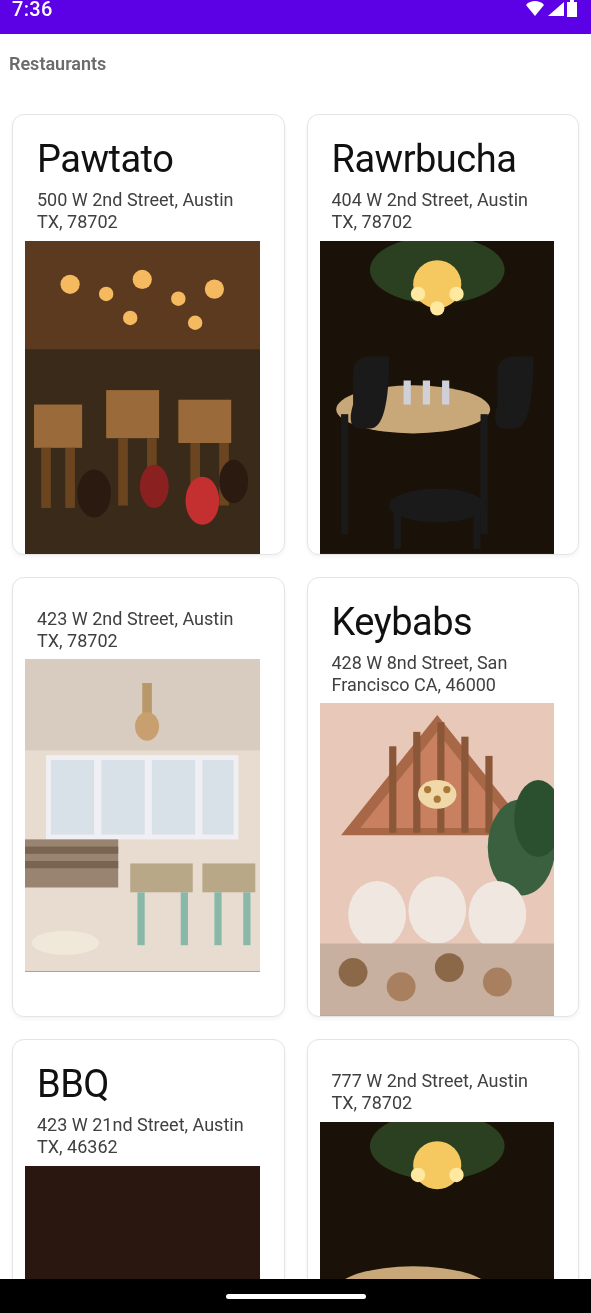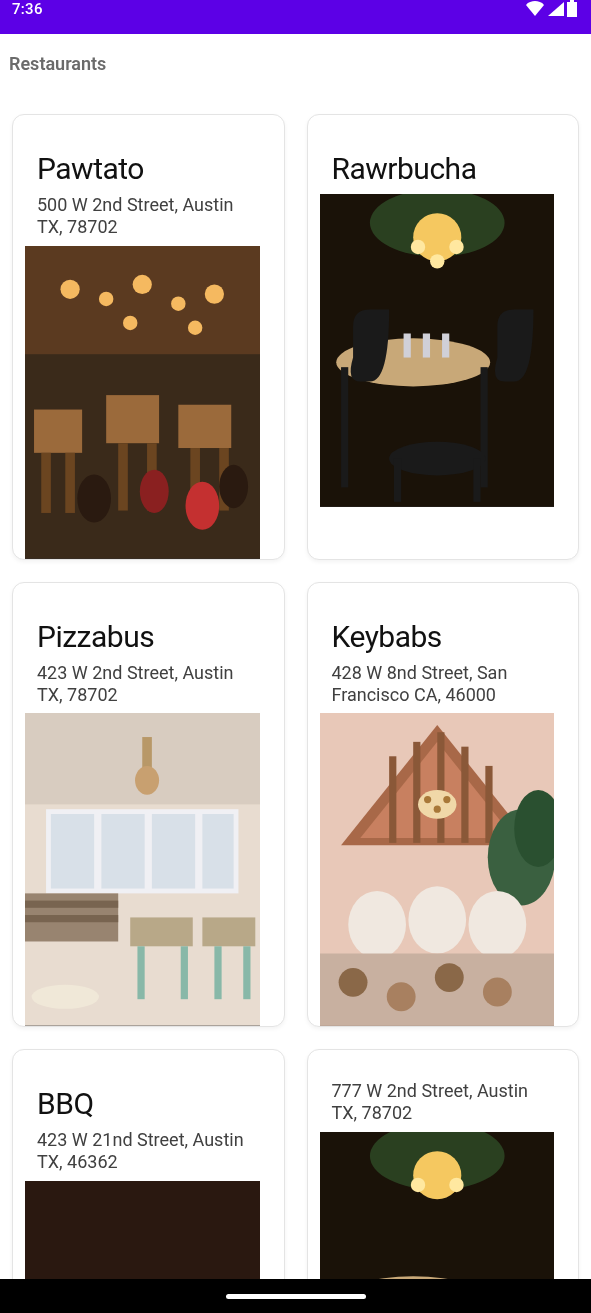--- a/index.html
+++ b/index.html
@@ -1,29 +1,29 @@
 <!DOCTYPE html>
 <html><head>
 <meta charset="utf-8">
 <style>
 * { margin:0; padding:0; box-sizing:border-box; }
 html, body { width:591px; height:1313px; font-family:Roboto,-apple-system,Helvetica,Arial,sans-serif; background:#fff; overflow:hidden; position:relative; }
 
-.status-bar { height:34px; background:#5c00e6; color:#fff; display:flex; align-items:center; justify-content:space-between; padding:0 14px 17px 12px; font-size:15px; font-weight:500; }
+.status-bar { height:34px; background:#5c00e6; color:#fff; display:flex; align-items:center; justify-content:space-between; padding:0 14px 17px 12px; font-size:20px; font-weight:500; }
 .status-left { letter-spacing:0.3px; }
 .status-right { display:flex; align-items:center; gap:2px; }
 .status-right svg { display:block; }
 
 .page-title { color:#6b6b6b; font-size:18px; font-weight:600; padding:19px 0 0 9px; }
 
 .grid { display:grid; grid-template-columns:1fr 1fr; gap:22px; padding:40px 12px 0 12px; }
 
 .card { background:#fff; border:1px solid #e4e4e4; border-radius:12px; padding:22px 24px 0 24px; box-shadow:0 2px 4px rgba(0,0,0,0.05); display:flex; flex-direction:column; }
 
-.card-title { font-size:30px; font-weight:400; color:#111; letter-spacing:-0.5px;margin-top:14px; }
+.card-title { font-size:38px; font-weight:400; color:#111; letter-spacing:-0.5px; }
 .card-addr { font-size:18px; color:#404040; line-height:1.22; margin-top:8px; }
 .card-img { margin-top:8px; margin-left:-12px; margin-right:-12px; width:calc(100% + 12px); aspect-ratio:3/4; background:#333; overflow:hidden; }
 .card-img svg { width:100%; height:100%; display:block; }
 
 .nav-bar { position:absolute; bottom:0; left:0; right:0; height:34px; background:#000; display:flex; align-items:center; justify-content:center; }
 .nav-handle { width:140px; height:5px; border-radius:3px; background:#fff; }
 </style>
 </head>
 <body>
 
@@ -79,20 +79,21 @@
         <ellipse cx="30" cy="105" rx="7" ry="10" fill="#2a1a10"></ellipse>
           <ellipse cx="55" cy="102" rx="6" ry="9" fill="#8a2020"></ellipse>
           <ellipse cx="75" cy="108" rx="7" ry="10" fill="#c43030"></ellipse>
           <ellipse cx="88" cy="100" rx="6" ry="9" fill="#2a1a10"></ellipse>
       </svg>
     </div>
   </div>
 
   <div class="card">
     <div class="card-title">Rawrbucha</div>
+    <div class="card-addr">404 W 2nd Street, Austin TX, 78702</div>
     <div class="card-img">
       <svg viewBox="0 0 100 130" preserveAspectRatio="xMidYMid slice">
         <rect width="100" height="130" fill="#1a1208"></rect>
         <ellipse cx="50" cy="12" rx="28" ry="14" fill="#2a4020"></ellipse>
         <circle cx="50" cy="18" r="10" fill="#f5c860"></circle>
           <circle cx="42" cy="22" r="3" fill="#ffe8a0"></circle>
           <circle cx="58" cy="22" r="3" fill="#ffe8a0"></circle>
           <circle cx="50" cy="28" r="3" fill="#ffe8a0"></circle>
         <ellipse cx="40" cy="70" rx="32" ry="10" fill="#c8a878"></ellipse>
           <rect x="10" y="72" width="3" height="50" fill="#1a1a1a"></rect>
@@ -103,21 +104,20 @@
           <rect x="32" y="110" width="3" height="18" fill="#1a1a1a"></rect>
           <rect x="65" y="110" width="3" height="18" fill="#1a1a1a"></rect>
         <rect x="36" y="58" width="3" height="10" fill="#d0d0d8"></rect>
           <rect x="44" y="58" width="3" height="10" fill="#d0d0d8"></rect>
           <rect x="52" y="58" width="3" height="10" fill="#d0d0d8"></rect>
       </svg>
     </div>
   </div>
 
   <div class="card">
-    <div class="card-title">Pizzabus</div>
     <div class="card-addr">423 W 2nd Street, Austin TX, 78702</div>
     <div class="card-img">
       <svg viewBox="0 0 100 130" preserveAspectRatio="xMidYMid slice">
         <rect width="100" height="130" fill="#e8dcd0"></rect>
         <rect x="0" y="0" width="100" height="38" fill="#d8ccc0"></rect>
         <rect x="50" y="10" width="4" height="18" fill="#b89868"></rect>
           <ellipse cx="52" cy="28" rx="5" ry="6" fill="#c8a070"></ellipse>
         <rect x="10" y="40" width="80" height="35" fill="#f0f0f4"></rect>
           <rect x="12" y="42" width="18" height="31" fill="#d8e0e8"></rect>
           <rect x="33" y="42" width="18" height="31" fill="#d8e0e8"></rect>

